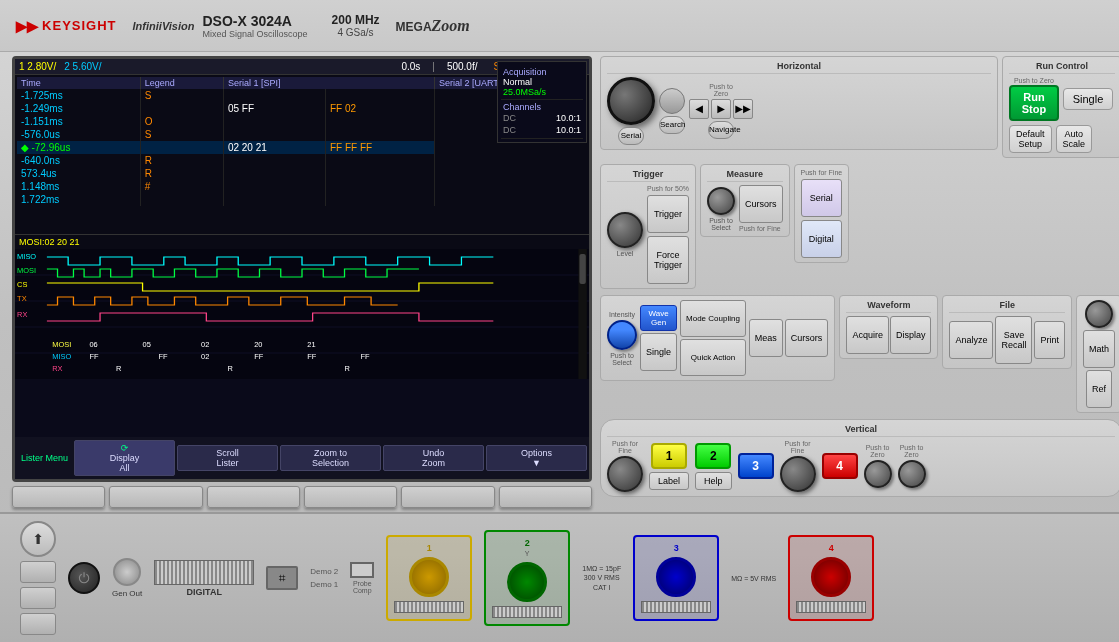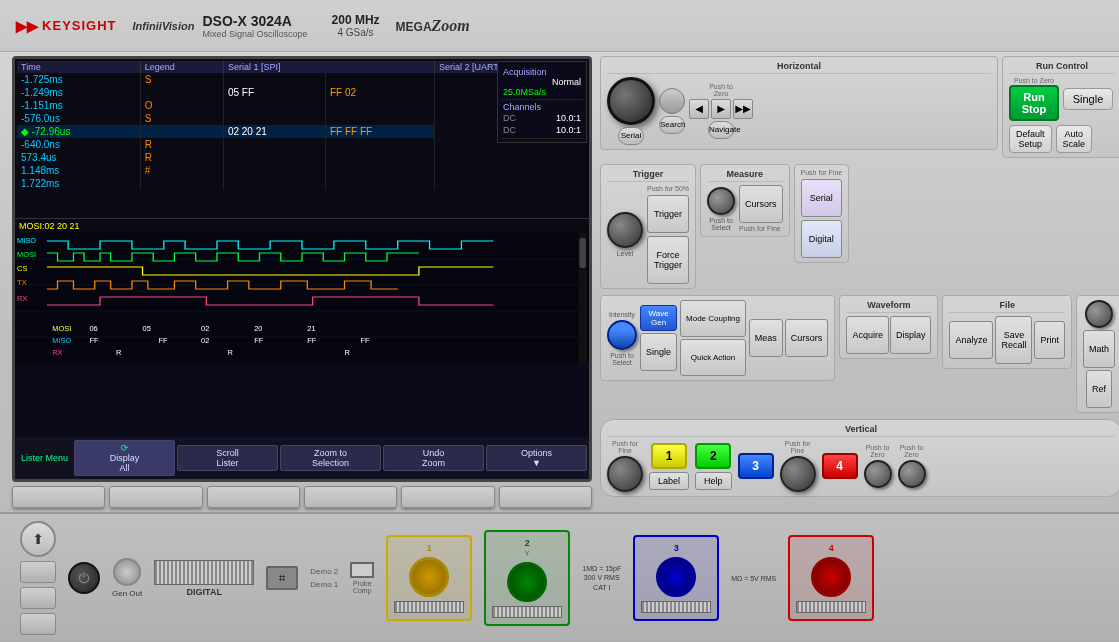--- a/index.html
+++ b/index.html
@@ -403,21 +403,21 @@
       padding: 3px;
     }
 
     .side-panel-item {
       font-size: 9px;
       padding: 2px;
       border-bottom: 1px solid #222;
     }
 
     .acquisition-label { color: #aaaaff; }
-    .acquisition-mode { color: #ffffff; text-align: right; }
+    .acquisition-mode { color: #ffffff; }
     .acquisition-rate { color: #00ff00; }
 
     .channels-label { color: #aaaaff; }
     .ch-row { display: flex; justify-content: space-between; font-size: 9px; padding: 1px 0; }
     .ch-dc { color: #888; }
     .ch-ratio { color: #ffffff; }
 
     
     .bottom-hardware {
       height: 130px;
@@ -625,20 +625,31 @@
     <div class="megazoom">
       <span class="megazoom-mega">MEGA</span><span style="font-family:serif;font-style:italic;">Zoom</span>
     </div>
   </div>
 
   <div class="main-content">
 
     <div class="screen-section">
       <div class="oscilloscope-screen">
 
+        <div class="screen-header">
+          <span class="ch1">1  2.80V/</span>
+          <span class="ch2">2  5.60V/</span>
+          <span style="flex:1"></span>
+          <span class="time-div">0.0s</span>
+          <span style="margin: 0 4px; color:#888">|</span>
+          <span class="time-div">500.0f/</span>
+          <span class="trigger-status" style="margin-left:8px">Stop</span>
+          <span style="color:#ff8800; margin: 0 4px">⚡</span>
+          <span class="trigger-val">1  1.04V</span>
+        </div>
 
         <div class="lister-area">
           <table class="lister-table">
             <thead class="lister-header">
               <tr>
                 <th>Time</th>
                 <th>Legend</th>
                 <th colspan="2">Serial 1 [SPI]</th>
                 <th colspan="3">Serial 2 [UART]</th>
               </tr>

